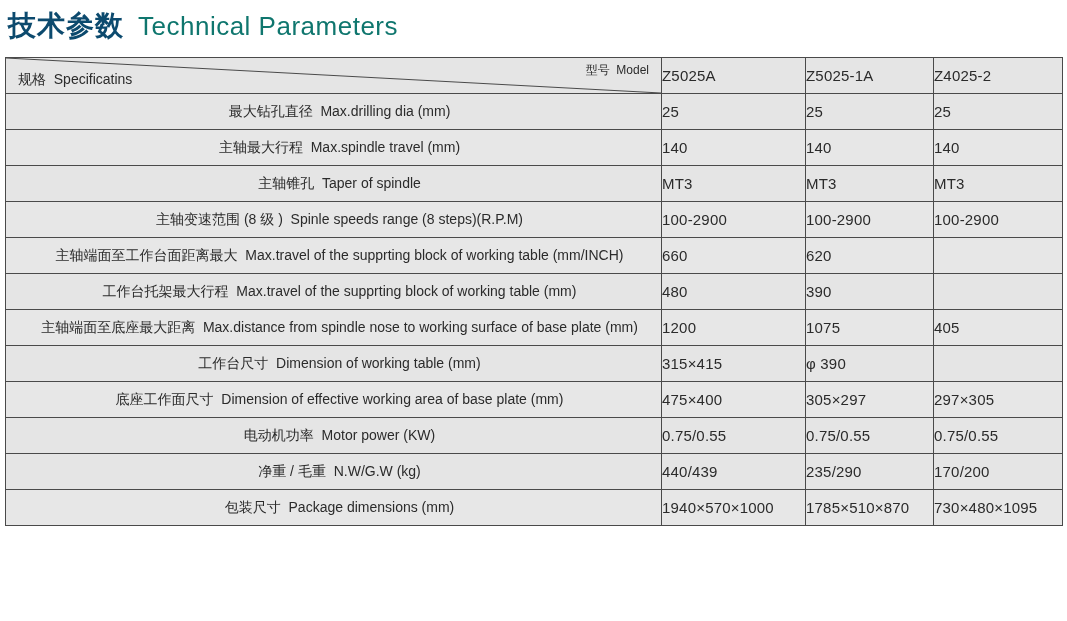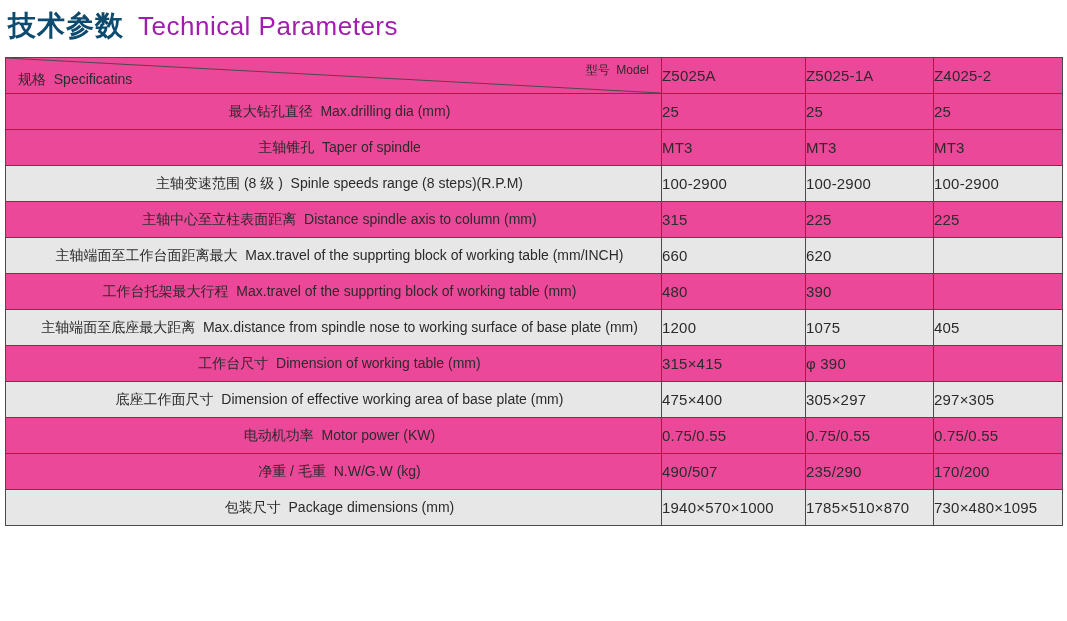--- a/index.html
+++ b/index.html
@@ -15,35 +15,35 @@
   }
   
   .page-header{
     position:absolute;left:8px;top:4px;height:44px;
     display:flex;align-items:center;gap:14px;white-space:pre;
   }
   .title-zh{
     font-size:28px;font-weight:700;color:#0c4a6e;letter-spacing:1px;
   }
   .title-en{
-    font-size:26px;font-weight:400;color:#a21caf;letter-spacing:0.5px;
+    font-size:26px;font-weight:400;color:#0f766e;letter-spacing:0.5px;
   }
   
   table.params{
     position:absolute;left:5px;top:57px;
     width:1057px;
     border-collapse:collapse;
     table-layout:fixed;
     font-size:14px;
   }
   table.params th,
   table.params td{
     border:1px solid var(--border);
     height:36px;
-    background:#ec4899;
+    background:#e5e5e5;
     font-weight:400;
     color:var(--text);
   }
   table.params{border:1.5px solid var(--border);}
   td.label-cell{
     text-align:center;
     padding-left:12px;
     white-space:pre;
     overflow:hidden;
     font-size:14px;
@@ -102,37 +102,37 @@
       <th class="model-cell">Z4025-2</th>
     </tr>
   </thead>
   <tbody id="param-rows">
       <tr>
         <td class="label-cell">最大钻孔直径  Max.drilling dia (mm)</td>
         <td class="value-cell">25</td>
         <td class="value-cell">25</td>
         <td class="value-cell">25</td>
       </tr>
+      <tr class="shaded">
+        <td class="label-cell">主轴最大行程  Max.spindle travel (mm)</td>
+        <td class="value-cell">140</td>
+        <td class="value-cell">140</td>
+        <td class="value-cell">140</td>
+      </tr>
       <tr>
         <td class="label-cell">主轴锥孔  Taper of spindle</td>
         <td class="value-cell">MT3</td>
         <td class="value-cell">MT3</td>
         <td class="value-cell">MT3</td>
       </tr>
       <tr class="shaded">
         <td class="label-cell">主轴变速范围 (8 级 )  Spinle speeds range (8 steps)(R.P.M)</td>
         <td class="value-cell">100-2900</td>
         <td class="value-cell">100-2900</td>
         <td class="value-cell">100-2900</td>
-      </tr>
-      <tr>
-        <td class="label-cell">主轴中心至立柱表面距离  Distance spindle axis to column (mm)</td>
-        <td class="value-cell">315</td>
-        <td class="value-cell">225</td>
-        <td class="value-cell">225</td>
       </tr>
       <tr class="shaded">
         <td class="label-cell">主轴端面至工作台面距离最大  Max.travel of the supprting block of working table (mm/INCH)</td>
         <td class="value-cell">660</td>
         <td class="value-cell">620</td>
         <td class="value-cell"></td>
       </tr>
       <tr>
         <td class="label-cell">工作台托架最大行程  Max.travel of the supprting block of working table (mm)</td>
         <td class="value-cell">480</td>
@@ -158,21 +158,21 @@
         <td class="value-cell">297×305</td>
       </tr>
       <tr>
         <td class="label-cell">电动机功率  Motor power (KW)</td>
         <td class="value-cell">0.75/0.55</td>
         <td class="value-cell">0.75/0.55</td>
         <td class="value-cell">0.75/0.55</td>
       </tr>
       <tr>
         <td class="label-cell">净重 / 毛重  N.W/G.W (kg)</td>
-        <td class="value-cell">490/507</td>
+        <td class="value-cell">440/439</td>
         <td class="value-cell">235/290</td>
         <td class="value-cell">170/200</td>
       </tr>
       <tr class="shaded">
         <td class="label-cell">包装尺寸  Package dimensions (mm)</td>
         <td class="value-cell">1940×570×1000</td>
         <td class="value-cell">1785×510×870</td>
         <td class="value-cell">730×480×1095</td>
       </tr>
     </tbody>

